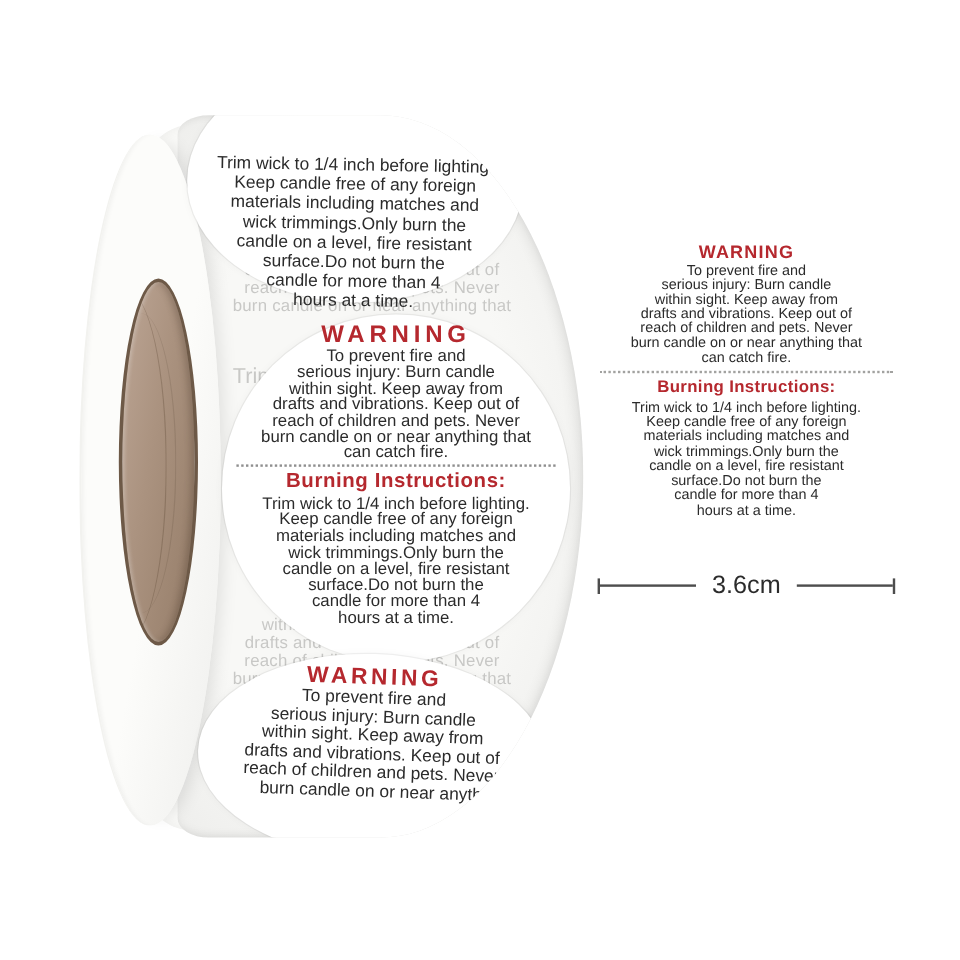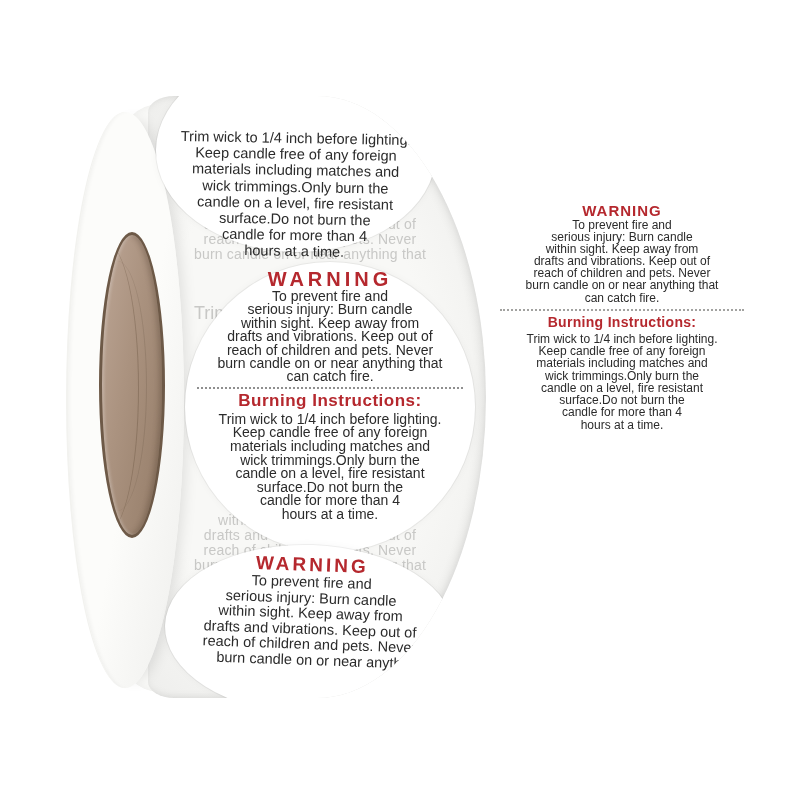--- a/index.html
+++ b/index.html
@@ -221,14 +221,21 @@
         <div class="line">Keep candle free of any foreign</div>
         <div class="line">materials including matches and</div>
         <div class="line">wick trimmings.Only burn the</div>
         <div class="line">candle on a level, fire resistant</div>
         <div class="line">surface.Do not burn the</div>
         <div class="line">candle for more than 4</div>
         <div class="line">hours at a time.</div>
       </div>
   </div>
 
+  <div class="abs measure">
+    <div class="m-tick"></div>
+    <div class="m-line"></div>
+    <div class="m-text">3.6cm</div>
+    <div class="m-line"></div>
+    <div class="m-tick"></div>
+  </div>
 
 </div>
 
 </body></html>

